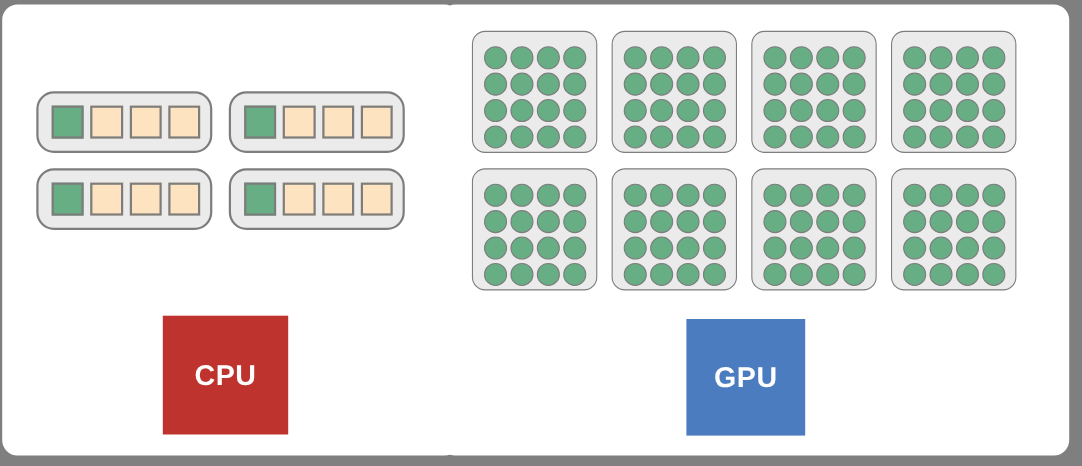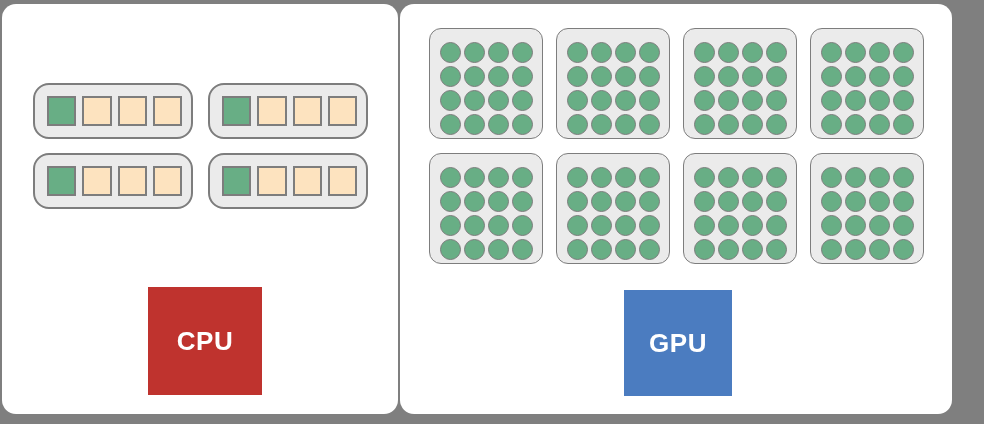--- a/index.html
+++ b/index.html
@@ -13,20 +13,21 @@
     overflow: hidden;
     background: var(--background, #7f7f7f);
     font-family: "Liberation Sans", sans-serif;
   }
   .panel {
     position: absolute;
     top: 4px;
     height: 410px;
     background: var(--panel, #ffffff);
     border-radius: 14px;
+    padding-left: 20px;
   }
   .panel.cpu { left: 2px;   width: 396px; }
   .panel.gpu { left: 400px; width: 552px; text-align: right; }
 
   
   .cpu-groups {
     position: absolute;
     left: 31px;
     top: 79px;
     display: grid;

